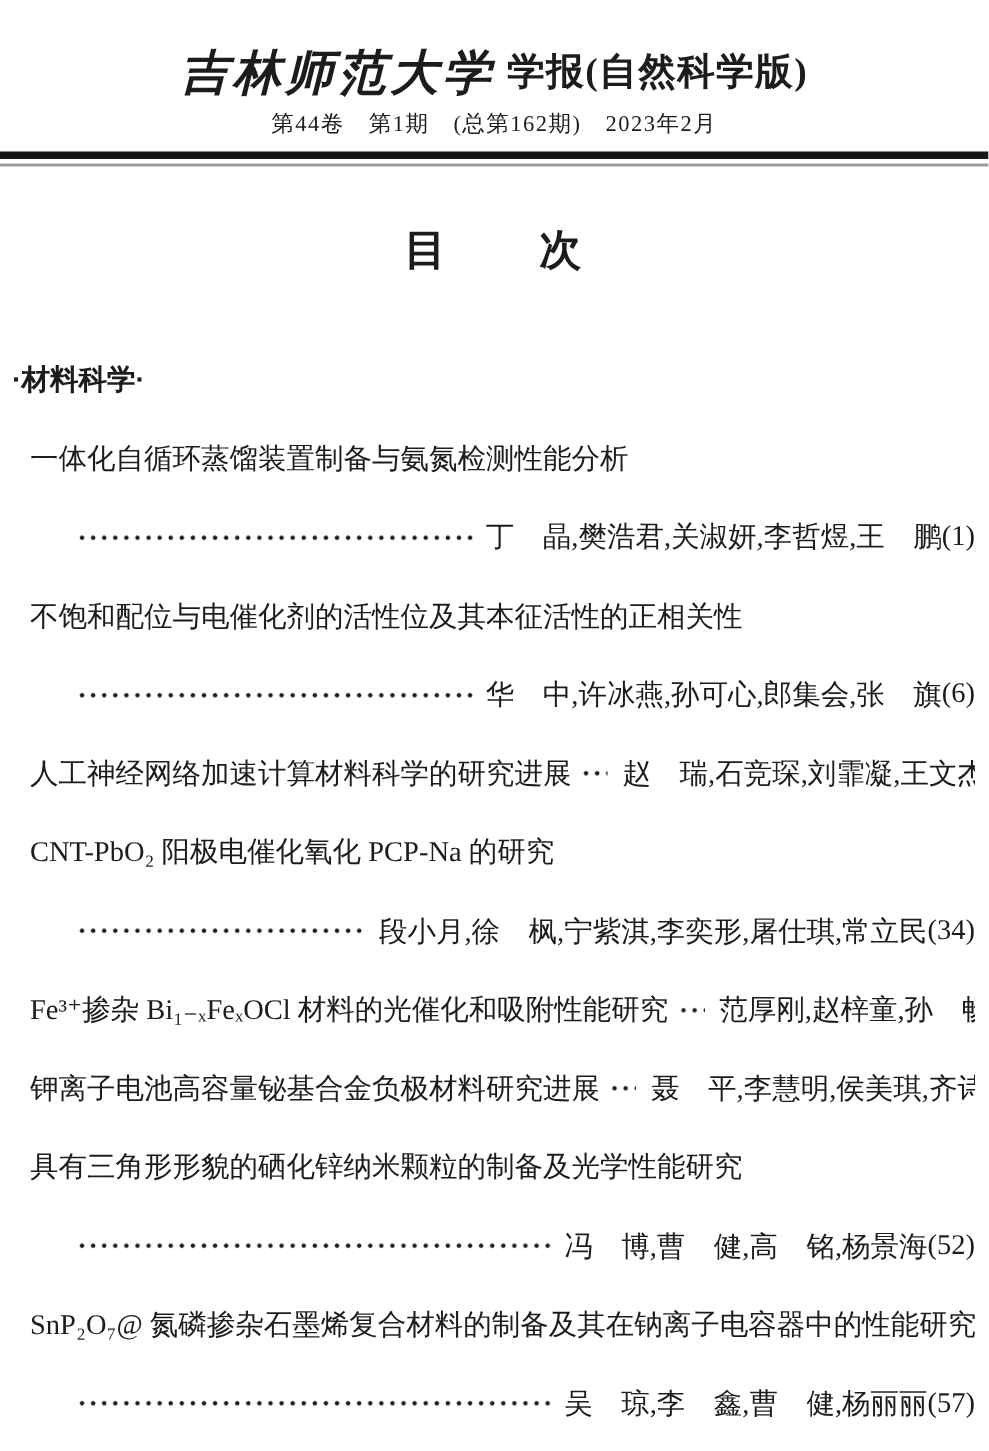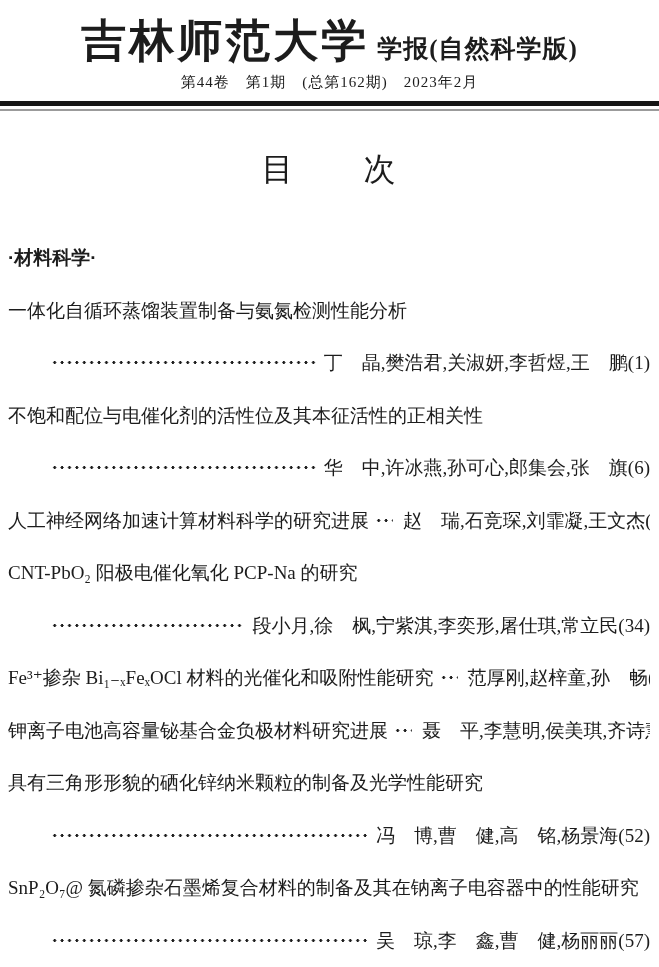--- a/index.html
+++ b/index.html
@@ -13,53 +13,53 @@
   }
   .page { position:relative; width:659px; height:967px; overflow:hidden; }
 
   
   .header { text-align:center; padding-top:10px; }
   .masthead {
     display:flex; justify-content:center; align-items:flex-end;
     gap:8px; height:54px; line-height:1;
   }
   .calli {
-    font-size:45px; font-weight:bold; 
+    font-size:32px; font-weight:bold; font-style:italic;
     letter-spacing:3px; line-height:1;
   }
   .subtitle {
     font-family:Liberation Serif, serif;
     font-weight:bold; font-size:25px; line-height:1; padding-bottom:3px;
     letter-spacing:1px;
   }
   .issue-line { margin-top:9px; font-size:15px; letter-spacing:1px; }
 
   .rule-thick { margin-top:9px; height:5px; background:#161616; }
   .rule-thin  { margin-top:3px; height:2px; background:#9b9b9b; }
 
   
   .toc-title {
     margin:40px 0 0 0; text-align:center;
     font-family:"Liberation Sans","DejaVu Sans",sans-serif;
-    font-weight:normal; font-size:32px; line-height:1.15;
+    font-weight:bold; font-size:28px; line-height:1.15;
     letter-spacing:2px;
   }
 
   
   .toc { margin:44px 9px 0 8px; }
   .row {
     height:52.5px; display:flex; align-items:center;
     white-space:nowrap; overflow:hidden;
   }
   .row.section-row {
     font-family:Liberation Sans, sans-serif;
     font-weight:bold; font-size:19px;
   }
   .row.author-line { padding-left:37px;justify-content:space-between; }
-  .entry-title { flex:0 0 auto; }
+  .entry-title { flex:0 0 auto;margin-left:12px; }
   .authors, .page-num { flex:0 0 auto; }
   .leader {
     flex:1 1 auto; min-width:18px; align-self:stretch;
     margin:0 8px 0 6px;
     background-image:radial-gradient(circle, #1c1c1c 1.25px, rgba(0,0,0,0) 1.75px);
     background-size:7.4px 7.4px;
     background-repeat:repeat-x;
     background-position:0 center;
   }
   .one-line .leader { margin:0 10px 0 6px; }

